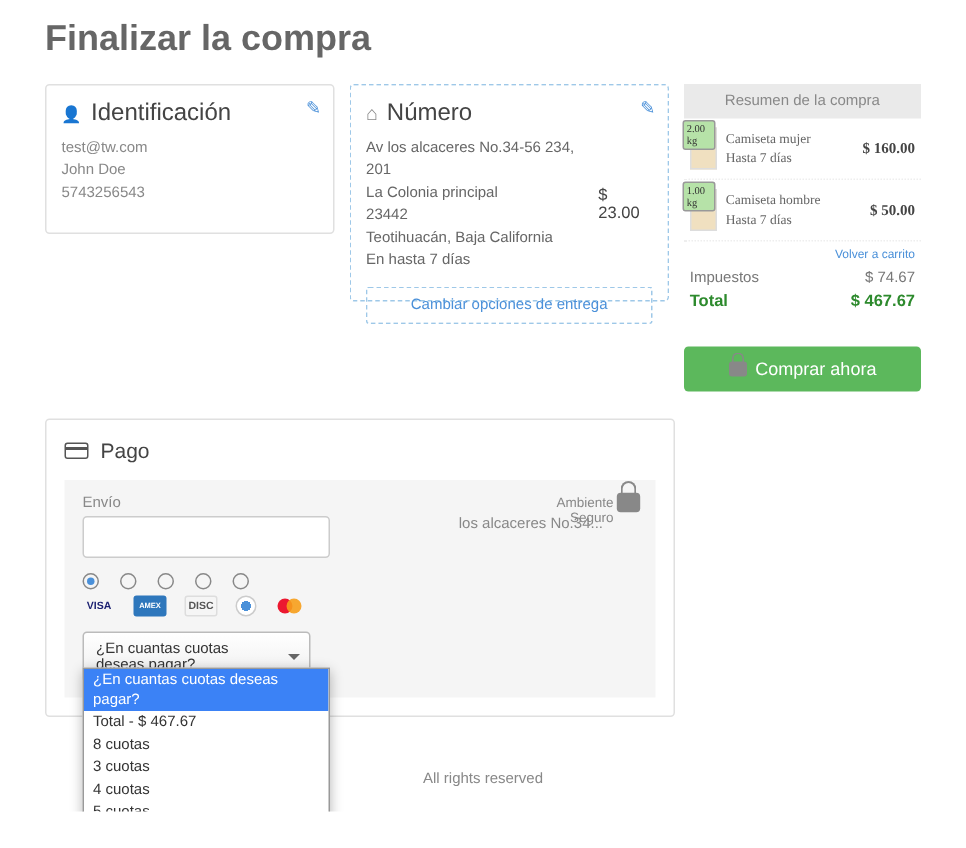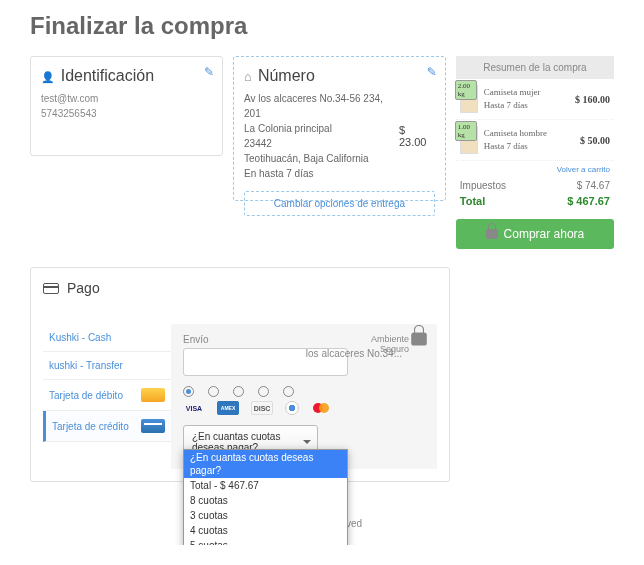--- a/index.html
+++ b/index.html
@@ -21,24 +21,24 @@
 .summary-title { background: #eaeaea; color: #888; font-size: 10px; padding: 6px 8px; text-align: center; }
 .summary-item { display: flex; gap: 6px; padding: 6px 4px; border-bottom: 1px dotted #eee; align-items: center; font-family: Liberation Serif, serif; }
 .thumb { width: 18px; height: 28px; background: #f0e0c0; border: 1px solid #ddd; position: relative; }
 .thumb::before { content: attr(data-wt); position: absolute; top: -6px; left: -6px; background: #b6e2a8; color: #333; font-size: 7px; padding: 1px 2px; border: 1px solid #999; border-radius: 2px; }
 .si-info { flex: 1; font-size: 9px; color: #666; line-height: 1.4; }
 .si-price { font-size: 10px; font-weight: bold; color: #444; }
 .summary-back { text-align: right; font-size: 8px; color: #4a90d9; padding: 4px 4px 2px; cursor: pointer; }
 .summary-totals { font-size: 10px; color: #777; padding: 2px 4px; }
 .st-row { display: flex; justify-content: space-between; padding: 2px 0; }
 .st-total { color: #2d8a2d; font-weight: bold; font-size: 11px; gap: 12px; }
-.buy-btn { background: #5cb85c; color: #fff; text-align: center; padding: 8px; margin-top: 8px; border-radius: 3px; font-size: 12px; cursor: pointer; display: flex; align-items: center; justify-content: center; gap: 6px; }
+.buy-btn { background: #5cb85c; color: #fff; text-align: center; padding: 8px; margin-top: 20px; border-radius: 3px; font-size: 12px; cursor: pointer; display: flex; align-items: center; justify-content: center; gap: 6px; }
 .pago-section { margin-top: 18px; }
 .pago-card { border: 1px solid #e0e0e0; border-radius: 3px; padding: 12px; position: relative; }
-.pago-head { display: flex; align-items: center; gap: 8px; font-size: 14px; color: #444; margin-bottom: 28px; }
+.pago-head { display: flex; align-items: center; gap: 8px; font-size: 14px; color: #444; margin-bottom: 12px; }
 .pago-body { display: flex; gap: 0; }
 .pay-methods { width: 128px; }
 .pm { padding: 8px 6px; font-size: 10px; color: #4a90d9; border-bottom: 1px solid #eee; cursor: pointer; display: flex; align-items: center; justify-content: space-between; }
 .pm.active { border-left: 3px solid #4a90d9; background: #fafcff; }
 .pm-icon { width: 24px; height: 14px; display: inline-block; }
 .pm-icon.card-y { background: linear-gradient(#ffd24d,#f5a623); border-radius: 2px; }
 .pm-icon.card-b { background: linear-gradient(#4a90d9,#2c6fb0); border-radius: 2px; position: relative; }
 .pm-icon.card-b::after { content:""; position:absolute; left:3px; top:4px; width:18px; height:2px; background:#fff; }
 .pay-form { flex: 1; background: #f5f5f5; padding: 10px 12px; position: relative; }
 .label { font-size: 10px; color: #888; margin-bottom: 3px; display: block; }
@@ -49,21 +49,21 @@
 .radio.checked::after { content:""; position:absolute; inset:2px; background:#4a90d9; border-radius:50%; }
 .cc-icons { display: flex; gap: 12px; margin-top: 4px; }
 .cc-ico { width: 22px; height: 14px; border-radius: 2px; font-size: 7px; display: flex; align-items: center; justify-content: center; font-weight: bold; }
 .visa { color: #1a1f71; }
 .amex { background: #2e77bc; color: #fff; font-size: 5px; }
 .disc { background: #f5f5f5; border: 1px solid #ddd; }
 .diners { border: 1px solid #ccc; border-radius: 50%; width: 14px; height: 14px; background: radial-gradient(circle,#4a90d9 40%,#fff 40%); }
 .mc { position: relative; width: 22px; }
 .mc::before { content:""; position:absolute; left:2px; top:2px; width:10px; height:10px; background:#eb001b; border-radius:50%; opacity:0.9; }
 .mc::after { content:""; position:absolute; left:8px; top:2px; width:10px; height:10px; background:#f79e1b; border-radius:50%; opacity:0.9; }
-.select-wrap { position: relative; margin-top: 10px; width: 135px; }
+.select-wrap { position: relative; margin-top: 10px; width: 152px; }
 .select-btn { border: 1px solid #bbb; background: linear-gradient(#fff,#eee); border-radius: 3px; padding: 5px 20px 5px 8px; font-size: 10px; color: #333; cursor: pointer; position: relative; }
 .select-btn::after { content:""; position:absolute; right:6px; top:50%; transform: translateY(-50%); border: 4px solid transparent; border-top-color: #666; margin-top: 2px; }
 .dropdown { position: absolute; top: 24px; left: 0; width: 165px; background: #fff; border: 1px solid #999; box-shadow: 0 2px 8px rgba(0,0,0,0.3); z-index: 100; max-height: 220px; overflow: hidden; }
 .dd-item { padding: 1px 6px; font-size: 10px; color: #333; cursor: pointer; line-height: 1.3; }
 .dd-item.hl { background: #3b82f6; color: #fff; }
 .addr-trunc { position: absolute; right: 35px; bottom: 110px; font-size: 10px; color: #888; }
 .footer { text-align: center; font-size: 10px; color: #888; padding: 16px 0; }
 .small { font-size: 10px; color: #888; line-height: 1.5; }
 .user-icon, .home-icon, .card-icon { display:inline-block; }
 .user-icon::before { content:"👤"; font-size:11px; color:#888;}
@@ -82,20 +82,21 @@
   <div class="row">
 
     <div class="card id-card">
       <span class="edit-icon">✎</span>
       <div class="card-title">
         <span class="user-icon"></span>
         <span>Identificación</span>
       </div>
       <div class="small">
         <div>test@tw.com</div>
+        <div>John Doe</div>
         <div>5743256543</div>
       </div>
     </div>
 
     <div class="card dashed env-card">
       <span class="edit-icon">✎</span>
       <div class="card-title">
         <span class="home-icon"></span>
         <span>Número</span>
       </div>
@@ -148,36 +149,20 @@
     </div>
   </div>
 
   <div class="pago-section" style="width:420px;">
     <div class="pago-card">
       <div class="pago-head">
         <span class="card-icon"></span>
         <span>Pago</span>
       </div>
       <div class="pago-body">
-        <div class="pay-methods">
-          <div class="pm">
-              <span>Kushki - Cash</span>
-            </div>
-          <div class="pm">
-              <span>kushki - Transfer</span>
-            </div>
-          <div class="pm">
-            <span>Tarjeta de débito</span>
-            <span class="pm-icon card-y"></span>
-          </div>
-          <div class="pm active">
-            <span>Tarjeta de crédito</span>
-            <span class="pm-icon card-b"></span>
-          </div>
-        </div>
         <div class="pay-form">
           <div class="seguro">
             <span style="white-space:pre-line;">Ambiente
 Seguro</span>
             <span class="lock-icon" style="transform:scale(1.3);"></span>
           </div>
           <label class="label">Envío</label>
           <input class="input" style="width: 165px;">
           <div class="cc-row">
             <span class="radio checked"></span>

